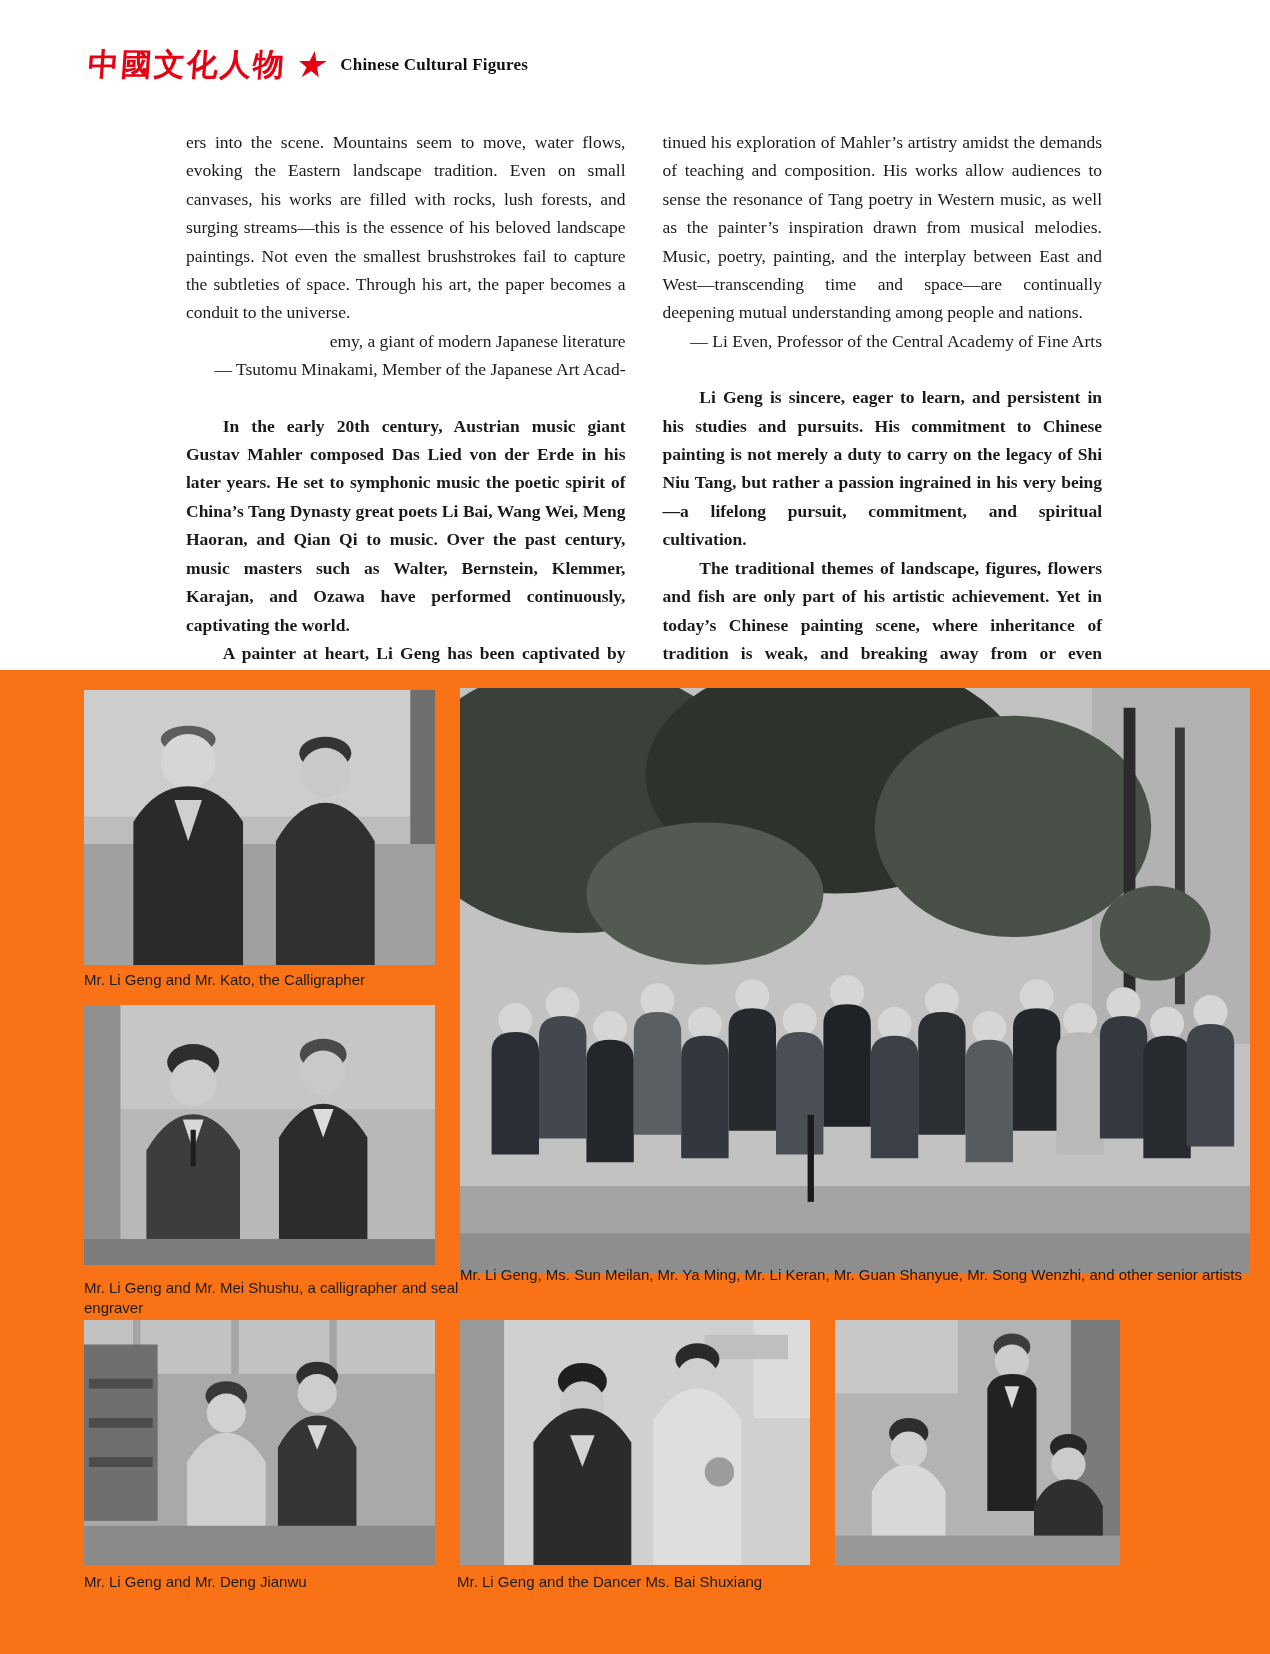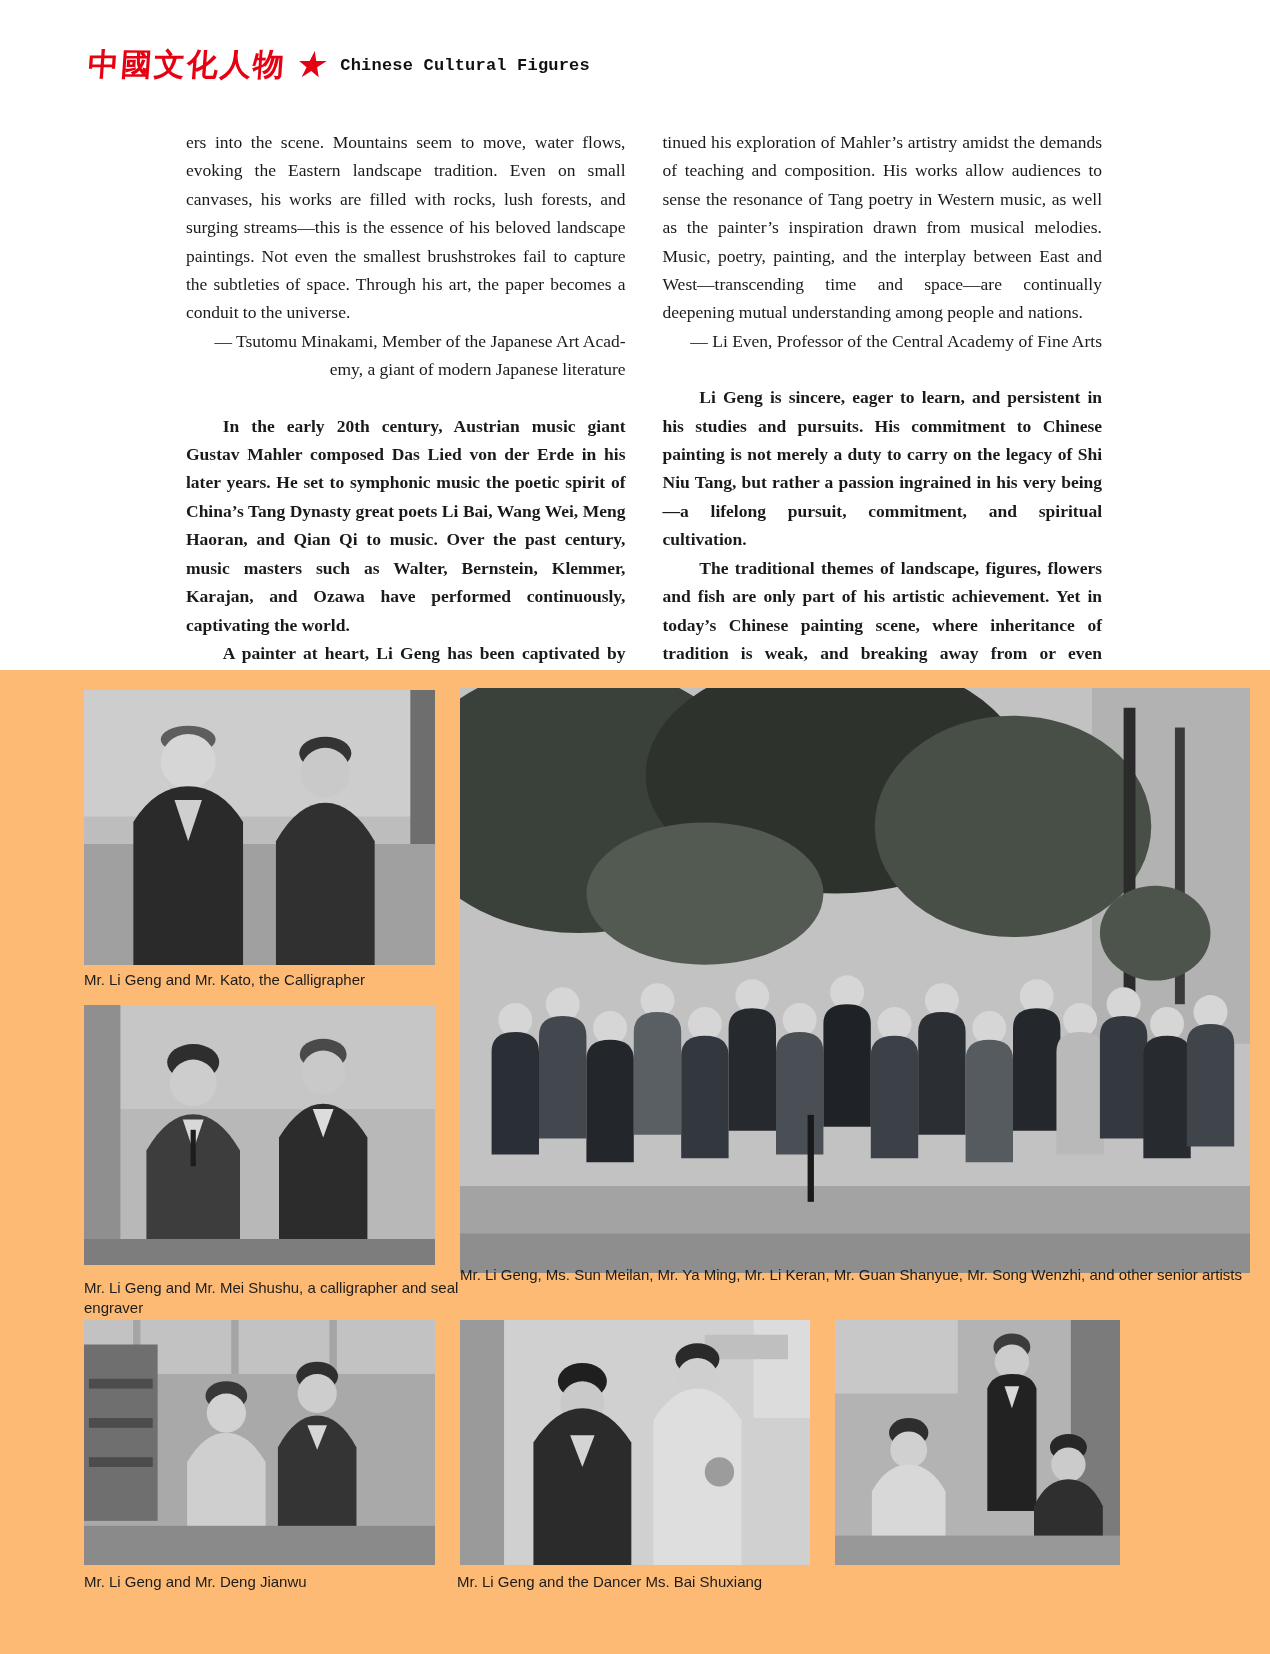--- a/index.html
+++ b/index.html
@@ -4,54 +4,54 @@
 <style>
   html,body{margin:0;padding:0;background:#ffffff;}
   .page{position:relative;width:1270px;height:1654px;background:#ffffff;overflow:hidden;
         font-family:"Liberation Serif",serif;color:#1a1a1a;}
 
   
   .masthead{position:absolute;left:88px;top:44px;display:flex;align-items:center;}
   .logo-cn{color:#e60012;font-size:31px;font-weight:bold;letter-spacing:2px;
            font-family:"DejaVu Serif",serif;transform:skewX(-4deg);}
   .logo-star{color:#e60012;font-size:36px;line-height:1;margin:0 12px 0 10px;transform:skewX(-10deg);}
-  .logo-en{color:#111;font-size:17px;font-weight:bold;font-family:Liberation Mono, monospace;
+  .logo-en{color:#111;font-size:17px;font-weight:bold;font-family:Liberation Serif, serif;
            letter-spacing:.2px;}
 
   
   .columns{position:absolute;left:186px;top:128px;width:916px;display:flex;gap:37px;}
   .col{width:444px;font-size:17.5px;line-height:28.4px;text-align:justify;}
   .col p{margin:0;}
   .col p.indent{text-indent:2.1em;font-weight:bold;}
   .attr{text-align:right;margin:0;}
   .gap{height:28px;}
 
   
-  .gallery{position:absolute;left:0;top:670px;width:1270px;height:984px;background:#fdba74;text-decoration:underline;}
+  .gallery{position:absolute;left:0;top:670px;width:1270px;height:984px;background:#f97316;text-decoration:underline;}
   .photo{position:absolute;overflow:hidden;background:#9a9a9a;}
   .photo svg{display:block;width:100%;height:100%;}
   .caption{position:absolute;font-family:"Liberation Sans",sans-serif;font-size:15px;
            line-height:1.35;color:#1c1c1c;}
 </style>
 </head>
 <body>
 
 <div class="page">
 
   <div class="masthead">
     <span class="logo-cn">中國文化人物</span>
     <span class="logo-star">★</span>
     <span class="logo-en">Chinese Cultural Figures</span>
   </div>
 
   <div class="columns">
     <div class="col">
       <p>ers into the scene. Mountains seem to move, water flows, evoking the Eastern landscape tradition. Even on small canvases, his works are filled with rocks, lush forests, and surging streams—this is the essence of his beloved landscape paintings. Not even the smallest brushstrokes fail to capture the subtleties of space. Through his art, the paper becomes a conduit to the universe.</p>
+      <p class="attr">emy, a giant of modern Japanese literature</p>
       <p class="attr">— Tsutomu Minakami, Member of the Japanese Art Acad-</p>
-      <p class="attr">emy, a giant of modern Japanese literature</p>
       <div class="gap"></div>
       <p class="indent">In the early 20th century, Austrian music giant Gustav Mahler composed Das Lied von der Erde in his later years. He set to symphonic music the poetic spirit of China’s Tang Dynasty great poets Li Bai, Wang Wei, Meng Haoran, and Qian Qi to music. Over the past century, music masters such as Walter, Bernstein, Klemmer, Karajan, and Ozawa have performed continuously, captivating the world.</p>
       <p class="indent">A painter at heart, Li Geng has been captivated by Tang poetry and Song lyrics since childhood. During his time in Germany, where he taught and conducted research, he developed a profound fascination with Mahler’s works. After moving to Japan, he con-</p>
     </div>
     <div class="col">
       <p>tinued his exploration of Mahler’s artistry amidst the demands of teaching and composition. His works allow audiences to sense the resonance of Tang poetry in Western music, as well as the painter’s inspiration drawn from musical melodies. Music, poetry, painting, and the interplay between East and West—transcending time and space—are continually deepening mutual understanding among people and nations.</p>
       <p class="attr">— Li Even, Professor of the Central Academy of Fine Arts</p>
       <div class="gap"></div>
       <p class="indent">Li Geng is sincere, eager to learn, and persistent in his studies and pursuits. His commitment to Chinese painting is not merely a duty to carry on the legacy of Shi Niu Tang, but rather a passion ingrained in his very being—a lifelong pursuit, commitment, and spiritual cultivation.</p>
       <p class="indent">The traditional themes of landscape, figures, flowers and fish are only part of his artistic achievement. Yet in today’s Chinese painting scene, where inheritance of tradition is weak, and breaking away from or even deconstructing tradition has become prevalent, this part of his accomplishment carries a poignant air: “The dark clouds pass, yet the moon remains alone.” Still, I am</p>

